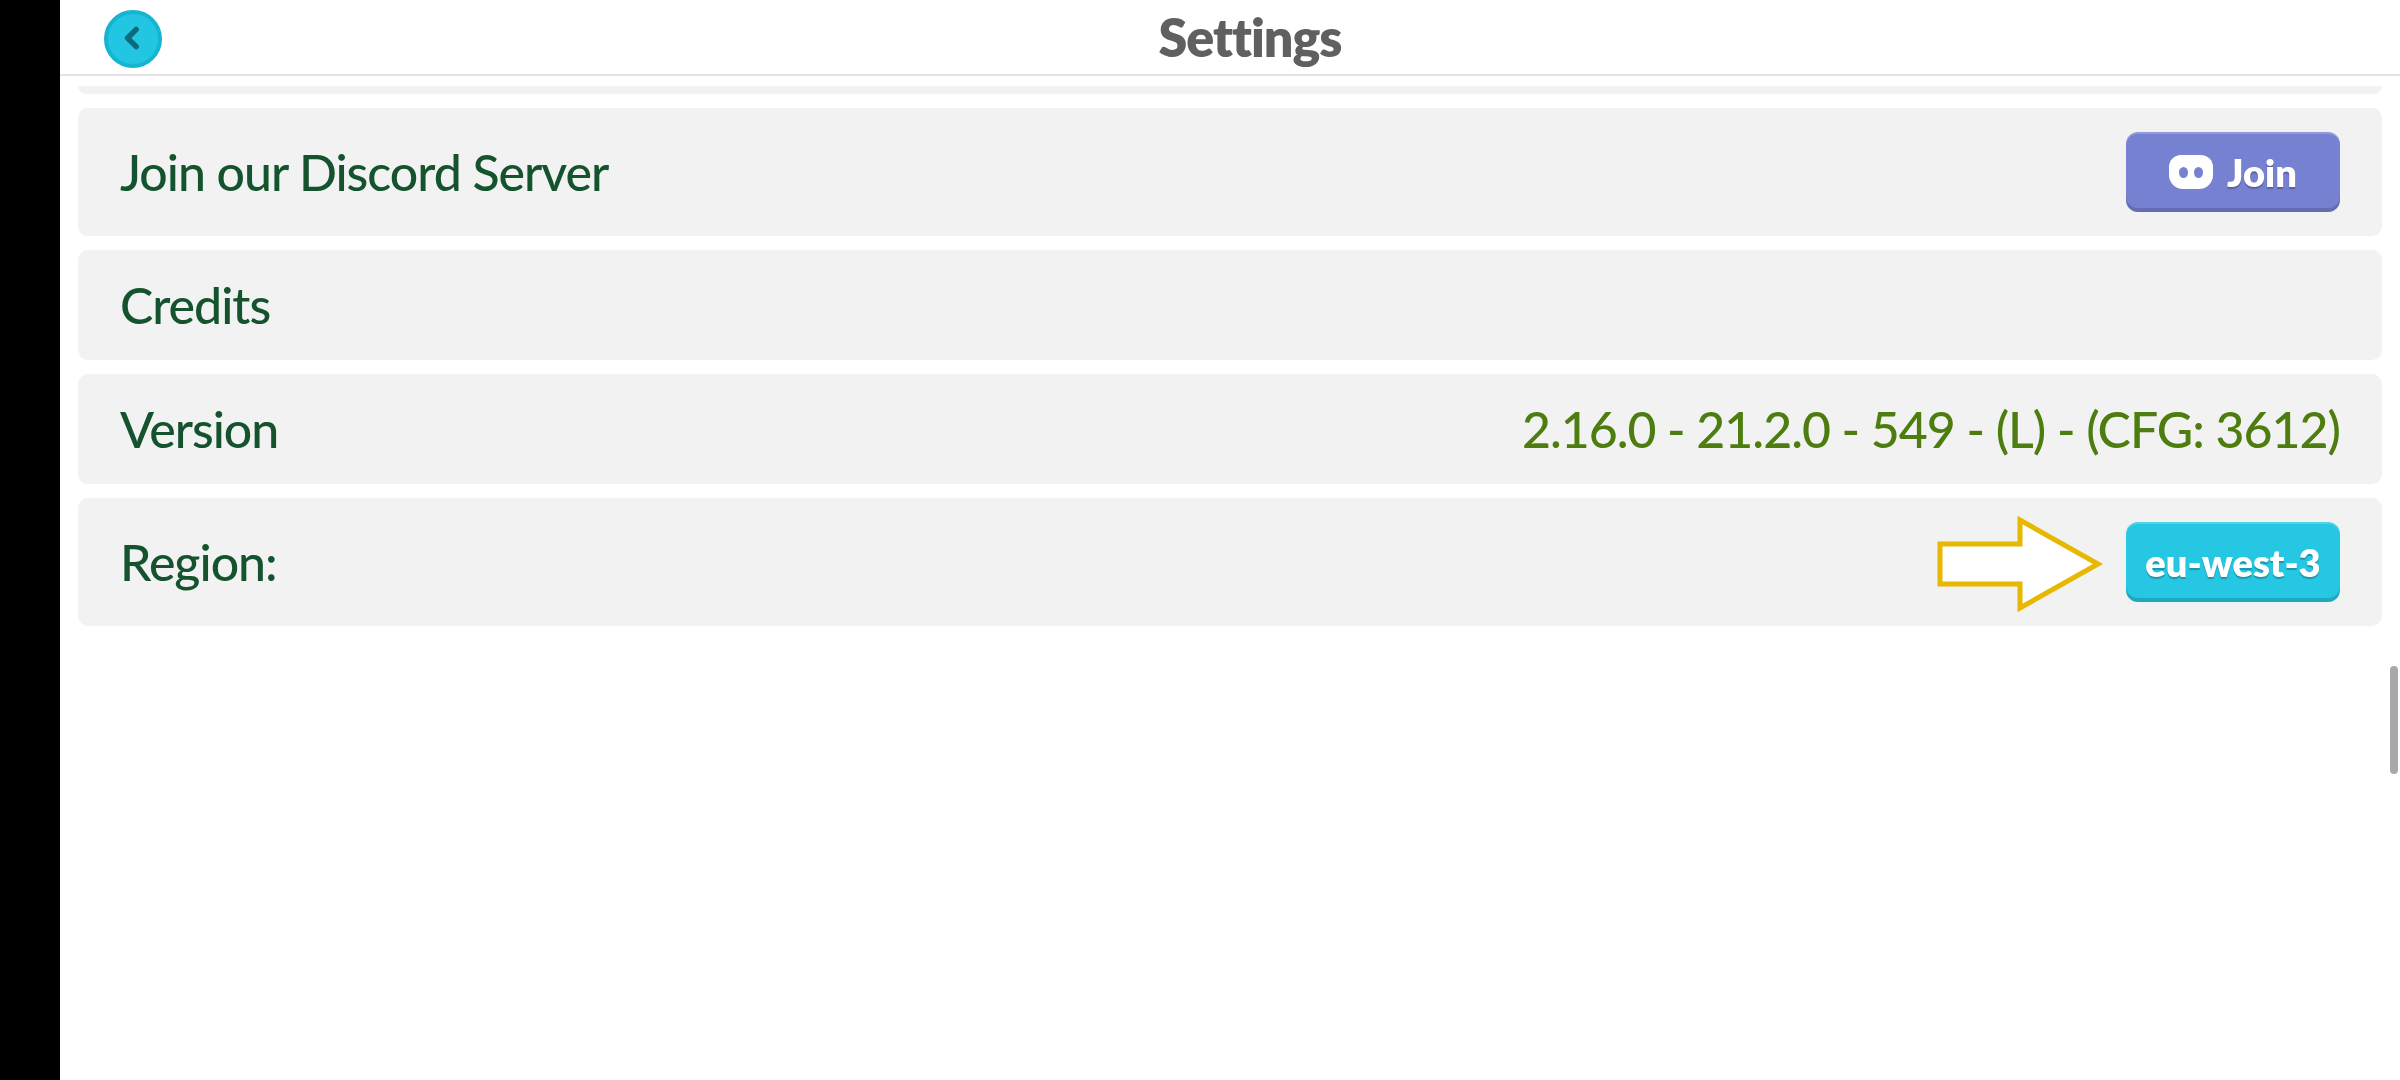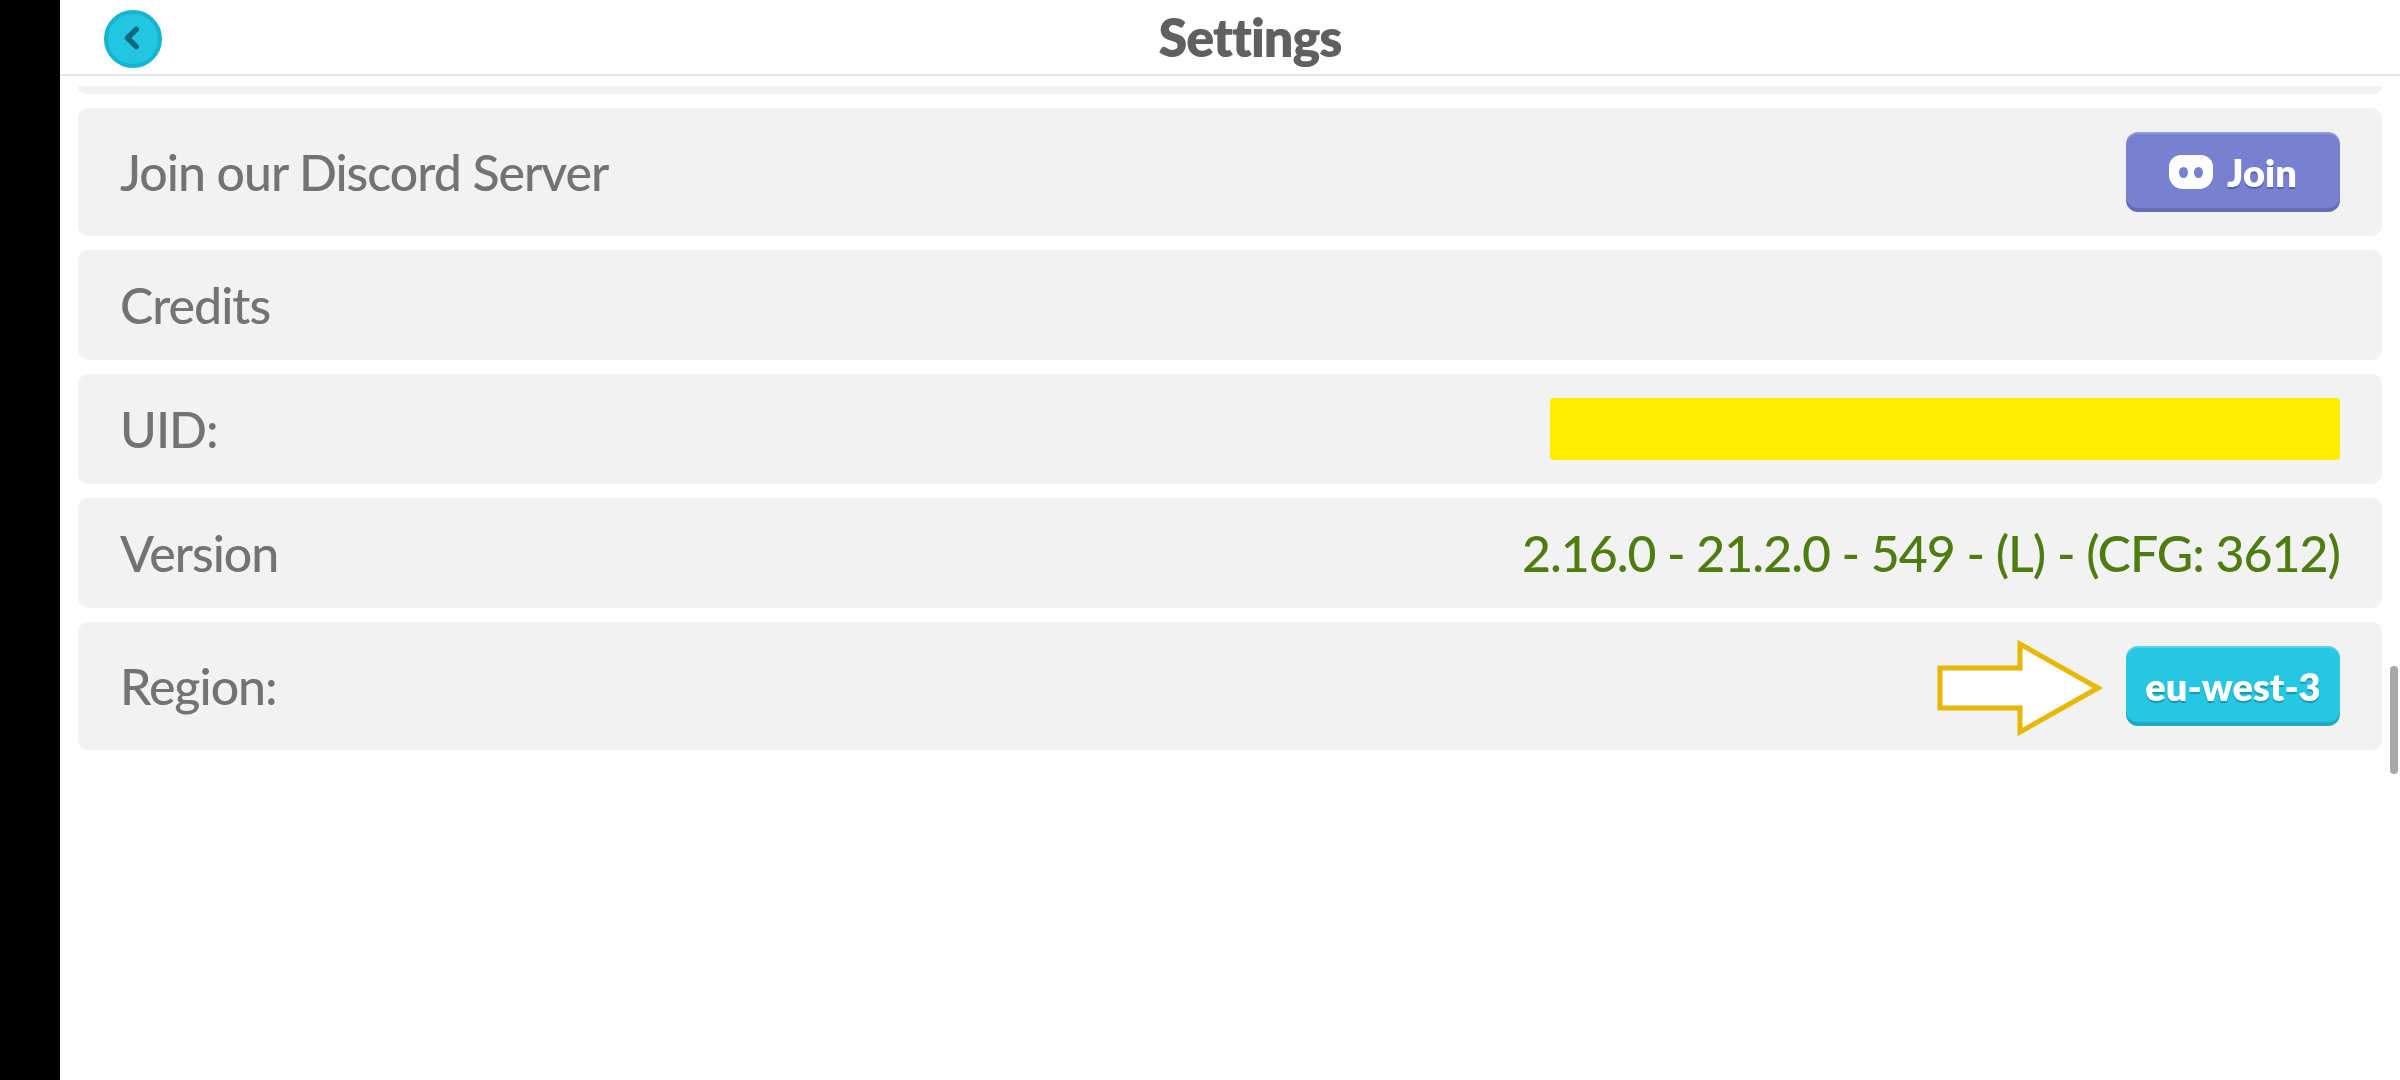--- a/index.html
+++ b/index.html
@@ -24,21 +24,21 @@
   .content { flex: 1; padding: 10px 18px 0 18px; position: relative; }
 
   .row {
     background: #f2f2f2; border-radius: 10px;
     margin-bottom: 14px; padding: 24px 42px;
     display: flex; align-items: center; justify-content: space-between;
     min-height: 110px;
   }
   .row.first-partial { border-top-left-radius: 0; border-top-right-radius: 0; height: 8px; min-height: 0; padding: 0; margin-bottom: 14px; }
 
-  .row-label { font-size: 50px; font-weight: 500; color: #737373; letter-spacing: -1px; }
+  .row-label { font-size: 50px; font-weight: 500; color: #14532d; letter-spacing: -1px; }
   .row-value { font-size: 50px; font-weight: 500; color: #4d7c0f; letter-spacing: -1px; }
 
   .btn {
     min-width: 214px; height: 80px; border-radius: 12px;
     display: flex; align-items: center; justify-content: center;
     font-size: 38px; font-weight: 800; color: #fff;
     text-shadow: 0 2px 1px rgba(0,0,0,0.25);
     gap: 14px; cursor: pointer;
     box-shadow: inset 0 -4px 0 rgba(0,0,0,0.15), inset 0 2px 0 rgba(255,255,255,0.2);
   }
@@ -99,24 +99,20 @@
       <div class="btn btn-discord">
         <span class="discord-icon"></span>
         <span>Join</span>
       </div>
     </div>
 
     <div class="row">
       <div class="row-label">Credits</div>
     </div>
 
-    <div class="row">
-      <div class="row-label">UID:</div>
-      <div class="uid-box"></div>
-    </div>
 
     <div class="row">
       <div class="row-label">Version</div>
       <div class="row-value">2.16.0 - 21.2.0 - 549 - (L) - (CFG: 3612)</div>
     </div>
 
     <div class="row" style="min-height:100px;">
       <div class="row-label">Region:</div>
       <div class="region-row-right">
         <span class="arrow-annotation" style="left:-190px; top:-8px;">

